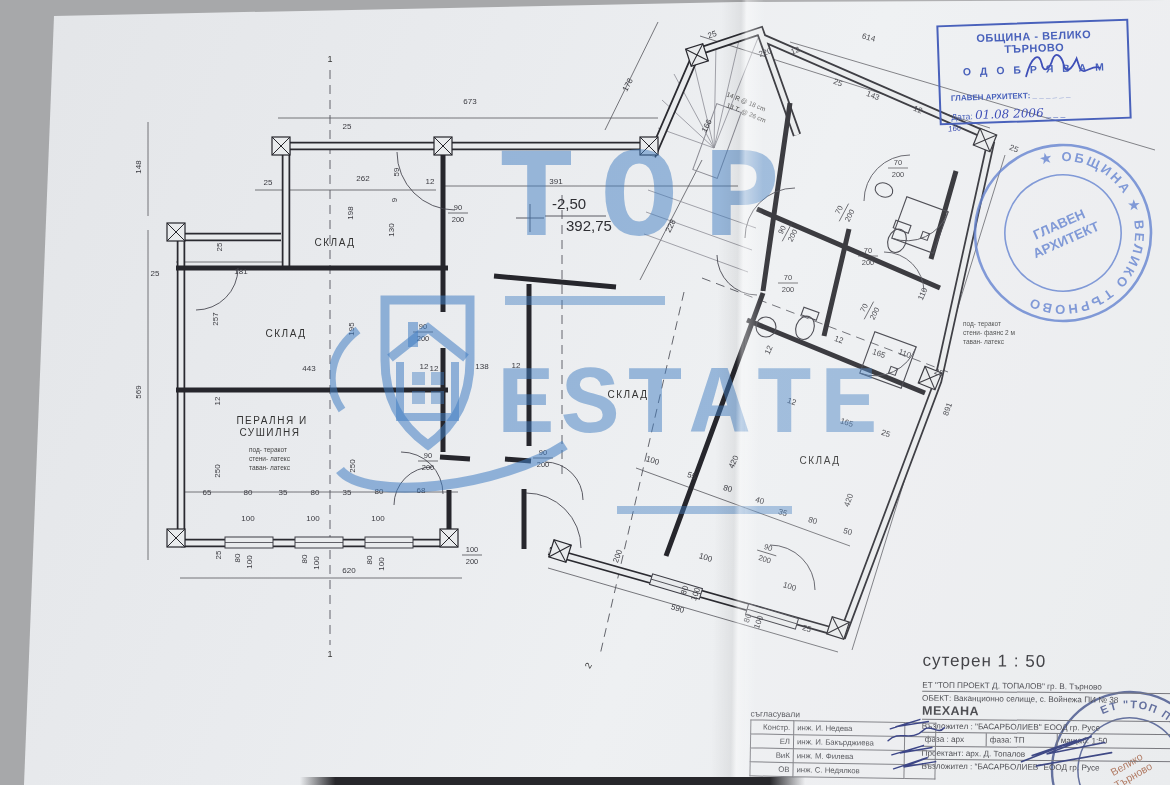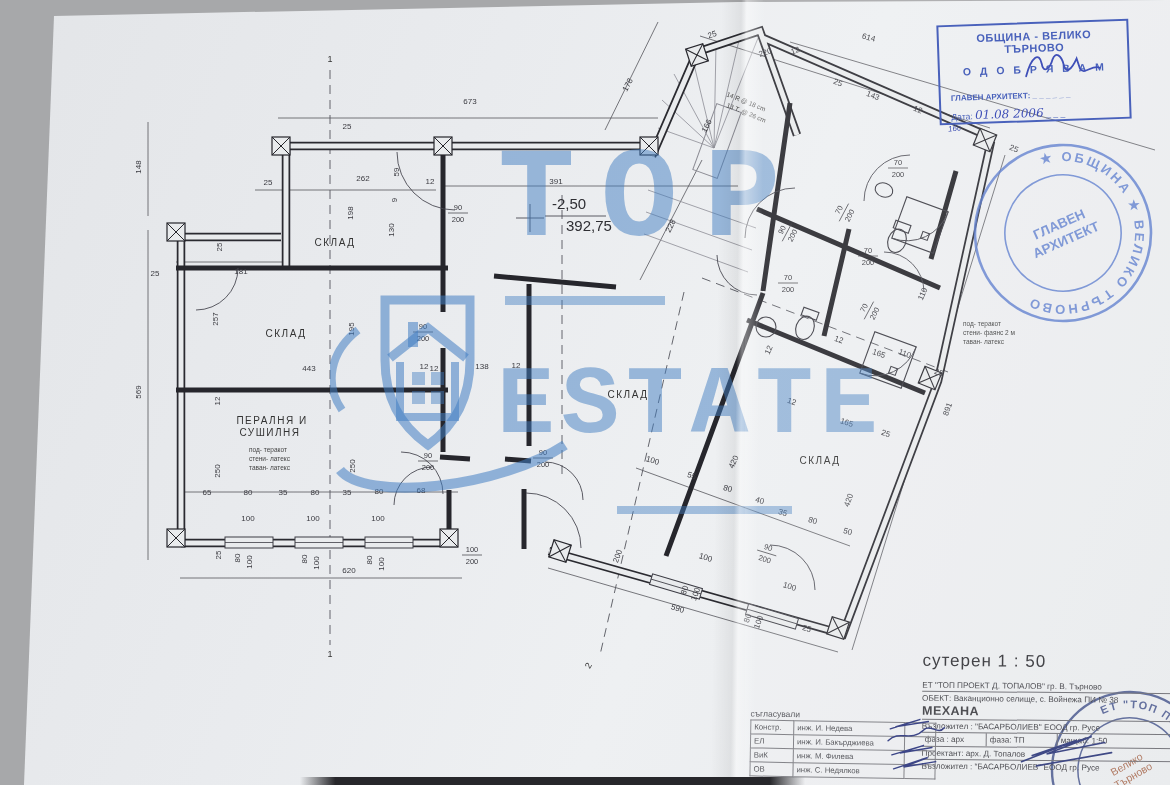--- a/index.html
+++ b/index.html
@@ -51,21 +51,21 @@
   #titleblock .cells{display:flex;border-bottom:.8px solid #6a6a70;}
   #titleblock .cells div{font-size:8.2px;padding:2px 3px;border-right:.8px solid #6a6a70;}
   #titleblock .cells div:nth-child(1){width:58px;}
   #titleblock .cells div:nth-child(2){width:64px;}
   #titleblock .cells div:nth-child(3){flex:1;border-right:none;}
   
   #sigtable{position:absolute;left:750px;top:710px;width:186px;transform:rotate(1deg);color:#4a4a50;}
   #sigtable .hdr{font-size:8.5px;margin-bottom:1px;}
   #sigtable table{border-collapse:collapse;}
   #sigtable td{border:.8px solid #77777d;font-size:7.8px;padding:1px 3px;height:11px;}
-  #sigtable td.c1{width:36px;} #sigtable td.c2{width:104px;} #sigtable td.c3{width:24px;}
+  #sigtable td.c1{width:36px;text-align:right;} #sigtable td.c2{width:104px;} #sigtable td.c3{width:24px;}
   .sigsvg{position:absolute;pointer-events:none;}
   
   .roundstamp{position:absolute;pointer-events:none;}
 </style>
 </head>
 <body>
 
 <div id="paper"></div>
 
 <svg id="plan" style="position:absolute;left:0;top:0;" width="1170" height="785" viewBox="0 0 1170 785">

